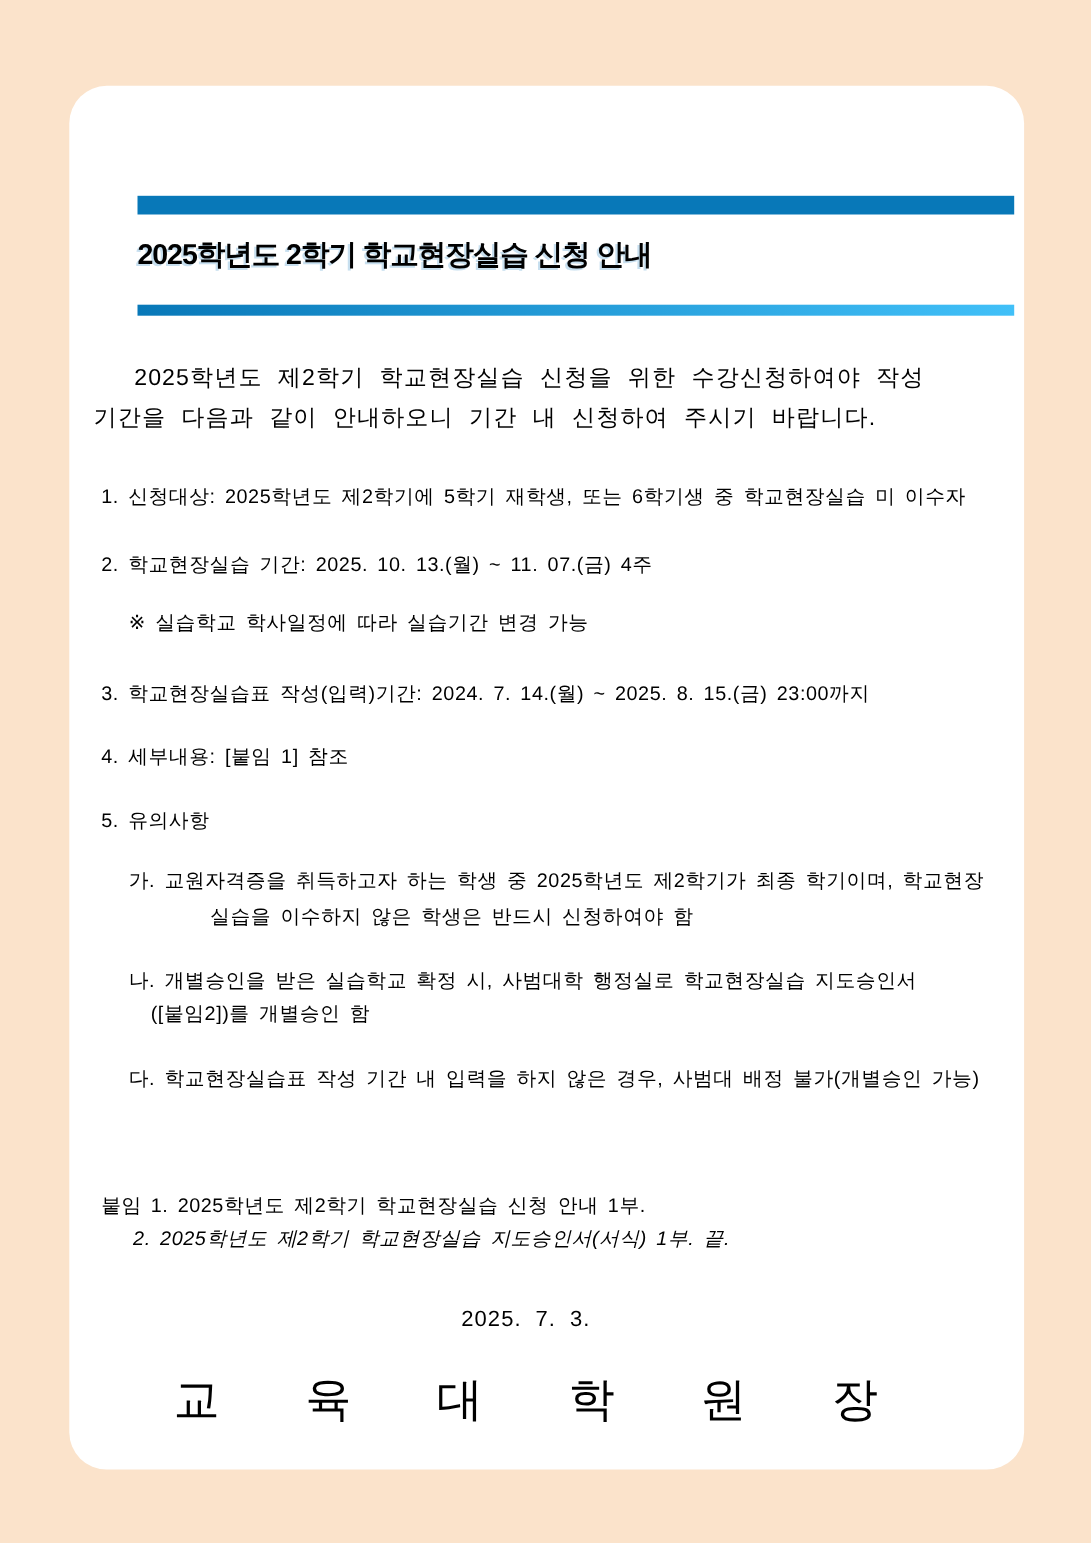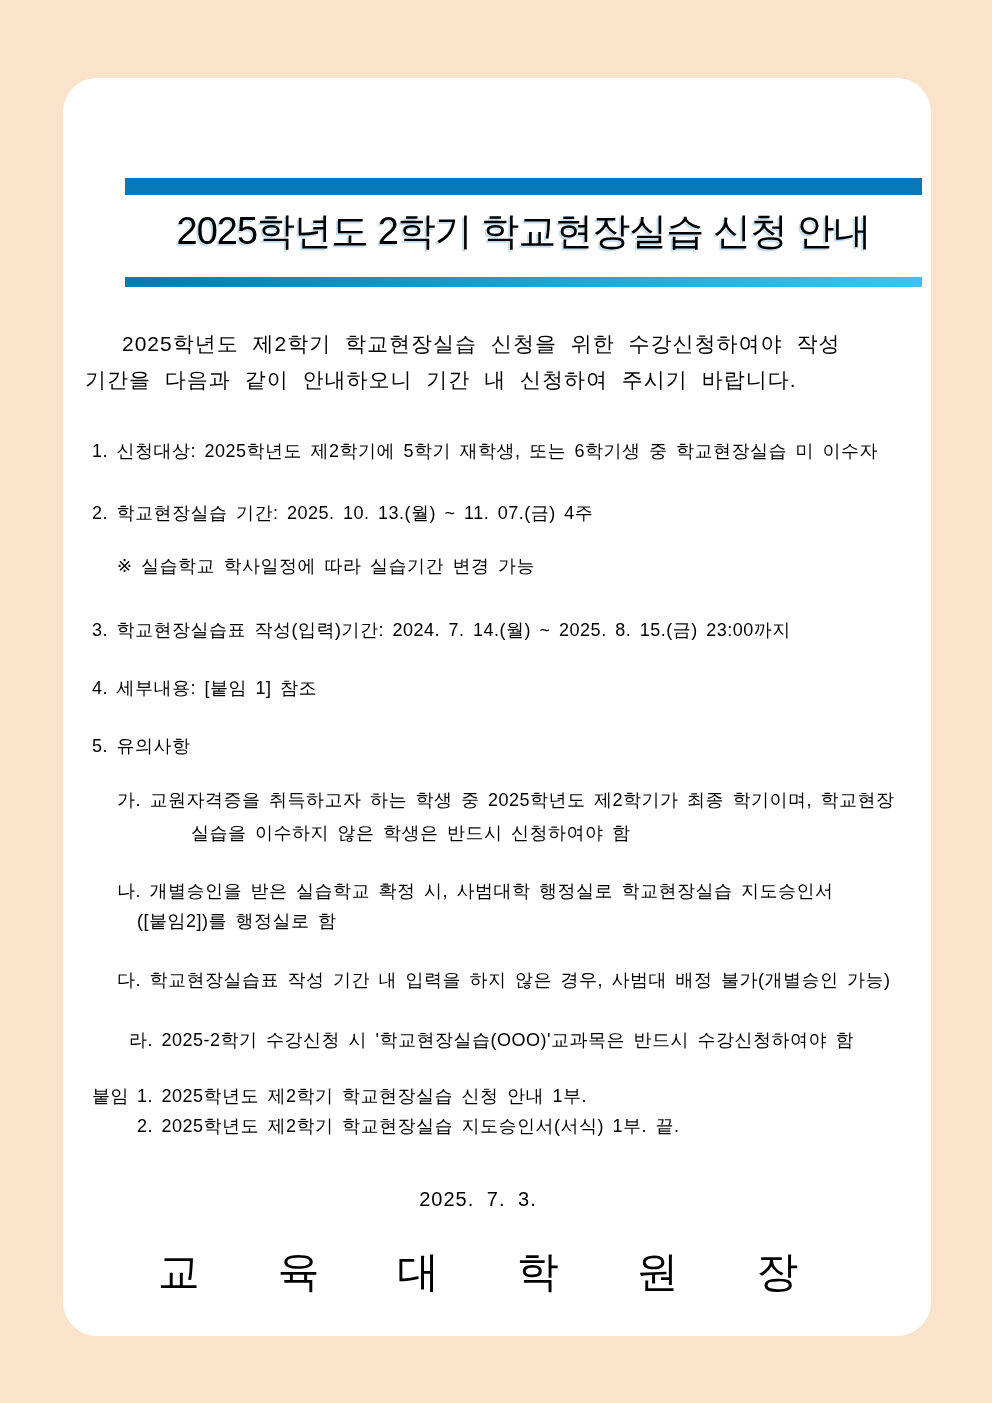--- a/index.html
+++ b/index.html
@@ -20,23 +20,22 @@
     position: absolute;
     left: 62px; top: 100px;
     width: 797px; height: 17px;
     background: #0878B8;
   }
   .doc-title {
     position: absolute;
     left: 62px; top: 122px;
     width: 797px; height: 62px;
     line-height: 62px;
-    text-align: center;
-    font-size: 38px;
-    font-weight: 400;
+    font-size: 26px;
+    font-weight: 700;
     letter-spacing: -1px;
     white-space: nowrap;
     text-shadow: -2px 2px 0 rgba(130, 185, 220, 0.45);
   }
   .bar-bottom {
     position: absolute;
     left: 62px; top: 199px;
     width: 797px; height: 10px;
     background: linear-gradient(to right, #0878B8, #41C0F8);
   }
@@ -62,21 +61,21 @@
   .item4 { left: 29px; top: 597px; }
   .item5 { left: 29px; top: 655px; }
   .ga1 { left: 54px; top: 709px; }
   .ga2 { left: 88px; top: 742px; margin-left: 40px; }
   .na1 { left: 54px; top: 800px; }
   .na2 { left: 74px; top: 830px; }
   .da  { left: 54px; top: 889px; }
   .ra  { left: 66px; top: 949px; }
   .att-label { left: 29px; top: 1005px; }
   .att1 { left: 74px; top: 1005px; }
-  .att2 { left: 74px; top: 1035px; }
+  .att2 { left: 58px; top: 1035px; font-style: italic; }
   .footer-line {
     position: absolute;
     left: 0; width: 830px;
     text-align: center;
     white-space: nowrap;
   }
   .doc-date {
     top: 1110px;
     font-size: 20px;
     word-spacing: 6px;
@@ -107,23 +106,22 @@
   <div class="line item1">1. 신청대상: 2025학년도 제2학기에 5학기 재학생, 또는 6학기생 중 학교현장실습 미 이수자</div>
   <div class="line item2">2. 학교현장실습 기간: 2025. 10. 13.(월) ~ 11. 07.(금) 4주</div>
   <div class="line note">※ 실습학교 학사일정에 따라 실습기간 변경 가능</div>
   <div class="line item3">3. 학교현장실습표 작성(입력)기간: 2024. 7. 14.(월) ~ 2025. 8. 15.(금) 23:00까지</div>
   <div class="line item4">4. 세부내용: [붙임 1] 참조</div>
   <div class="line item5">5. 유의사항</div>
 
   <div class="line ga1">가. 교원자격증을 취득하고자 하는 학생 중 2025학년도 제2학기가 최종 학기이며, 학교현장</div>
   <div class="line ga2">실습을 이수하지 않은 학생은 반드시 신청하여야 함</div>
   <div class="line na1">나. 개별승인을 받은 실습학교 확정 시, 사범대학 행정실로 학교현장실습 지도승인서</div>
-  <div class="line na2">([붙임2])를 행정실로 함</div>
+  <div class="line na2">([붙임2])를 개별승인 함</div>
   <div class="line da">다. 학교현장실습표 작성 기간 내 입력을 하지 않은 경우, 사범대 배정 불가(개별승인 가능)</div>
-  <div class="line ra">라. 2025-2학기 수강신청 시 '학교현장실습(OOO)'교과목은 반드시 수강신청하여야 함</div>
 
   <div class="line att-label">붙임</div>
   <div class="line att1">1. 2025학년도 제2학기 학교현장실습 신청 안내 1부.</div>
   <div class="line att2">2. 2025학년도 제2학기 학교현장실습 지도승인서(서식) 1부.  끝.</div>
 
   <div class="footer-line doc-date">2025. 7. 3.</div>
   <div class="footer-line doc-signature">교 육 대 학 원 장</div>
 
 </div>
 

